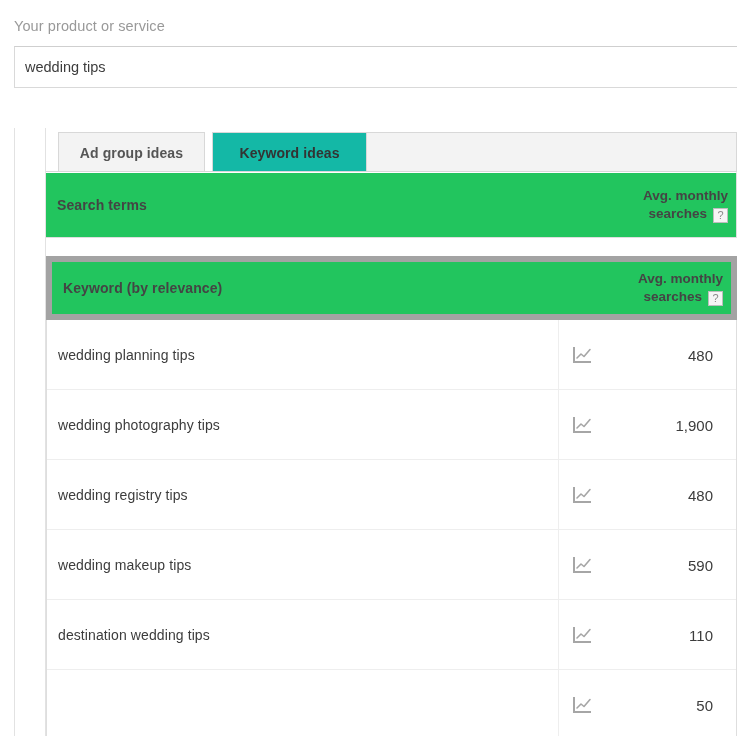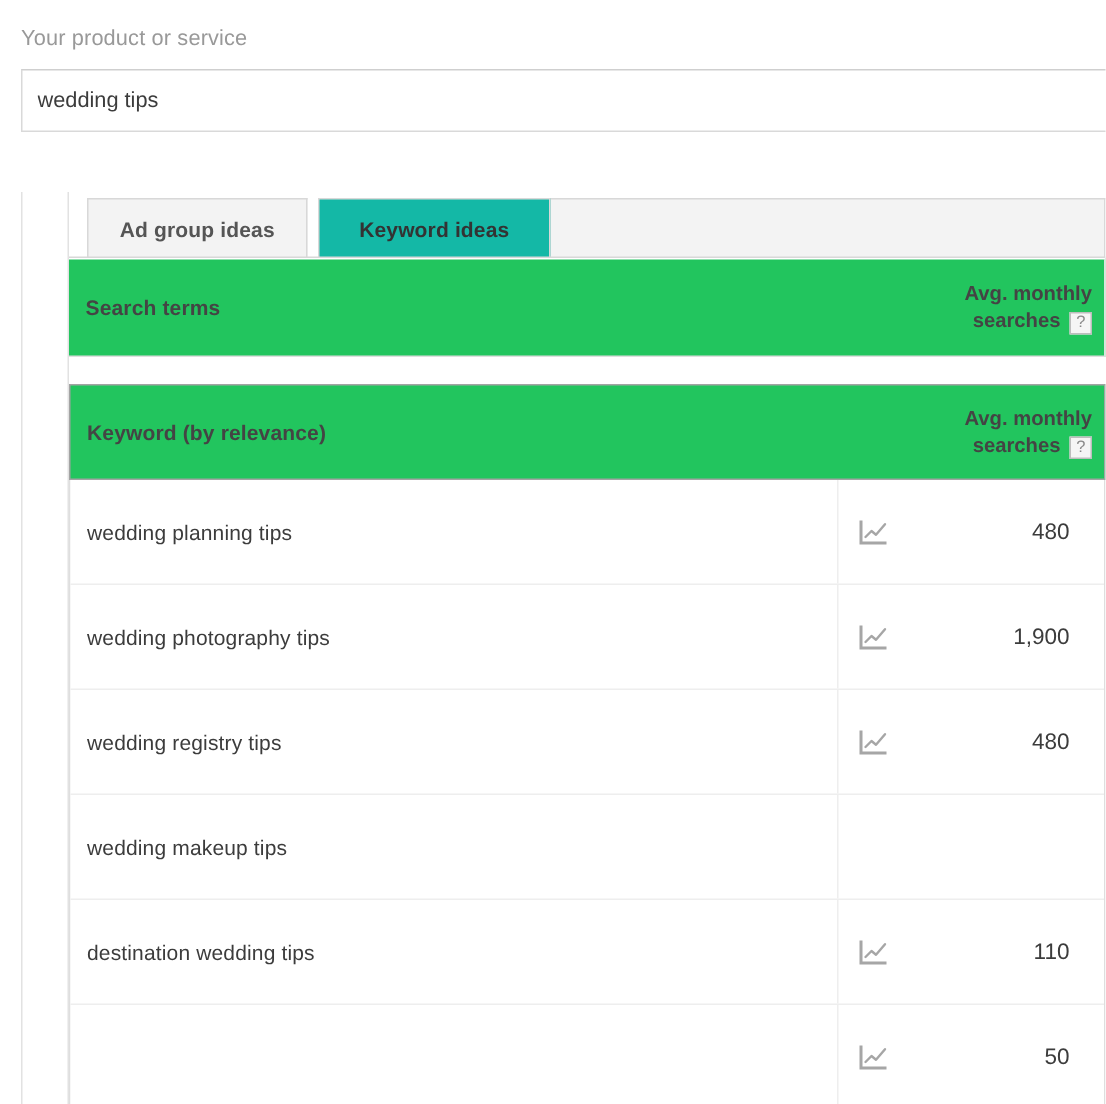--- a/index.html
+++ b/index.html
@@ -133,21 +133,21 @@
   }
   .panel-search {
     top: 172px;
     height: 66px;
     border-top: 1px solid #ffffff;
     border-left: none;
   }
   .panel-keyword-header {
     top: 256px;
     height: 64px;
-    border: 1px solid #a3a3a3;
+    border: 6px solid #a3a3a3;
   }
   .panel-title {
     position: absolute;
     left: 11px;
     top: 50%;
     transform: translateY(-50%);
     font-size: 14px;
     font-weight: bold;
     color: #444444;
     letter-spacing: .1px;
@@ -332,20 +332,29 @@
           <path d="M5,12 L9,8 L12,10.5 L18,3.5" fill="none" stroke="#a6a6a6" stroke-width="1.6" stroke-linejoin="round" stroke-linecap="round"></path>
         </svg>
       </span>
       <span class="kw-number">480</span>
     </div>
   </div>
 
   <div class="kw-row">
     <div class="kw-cell-term">wedding makeup tips</div>
     <div class="kw-divider"></div>
+    <div class="kw-cell-value">
+      <span class="chart-icon">
+        <svg viewBox="0 0 20 18" width="20" height="18" aria-hidden="true">
+          <path d="M2,1 L2,16 L19,16" fill="none" stroke="#a6a6a6" stroke-width="2"></path>
+          <path d="M5,12 L9,8 L12,10.5 L18,3.5" fill="none" stroke="#a6a6a6" stroke-width="1.6" stroke-linejoin="round" stroke-linecap="round"></path>
+        </svg>
+      </span>
+      <span class="kw-number">590</span>
+    </div>
   </div>
 
   <div class="kw-row">
     <div class="kw-cell-term">destination wedding tips</div>
     <div class="kw-divider"></div>
     <div class="kw-cell-value">
       <span class="chart-icon">
         <svg viewBox="0 0 20 18" width="20" height="18" aria-hidden="true">
           <path d="M2,1 L2,16 L19,16" fill="none" stroke="#a6a6a6" stroke-width="2"></path>
           <path d="M5,12 L9,8 L12,10.5 L18,3.5" fill="none" stroke="#a6a6a6" stroke-width="1.6" stroke-linejoin="round" stroke-linecap="round"></path>

